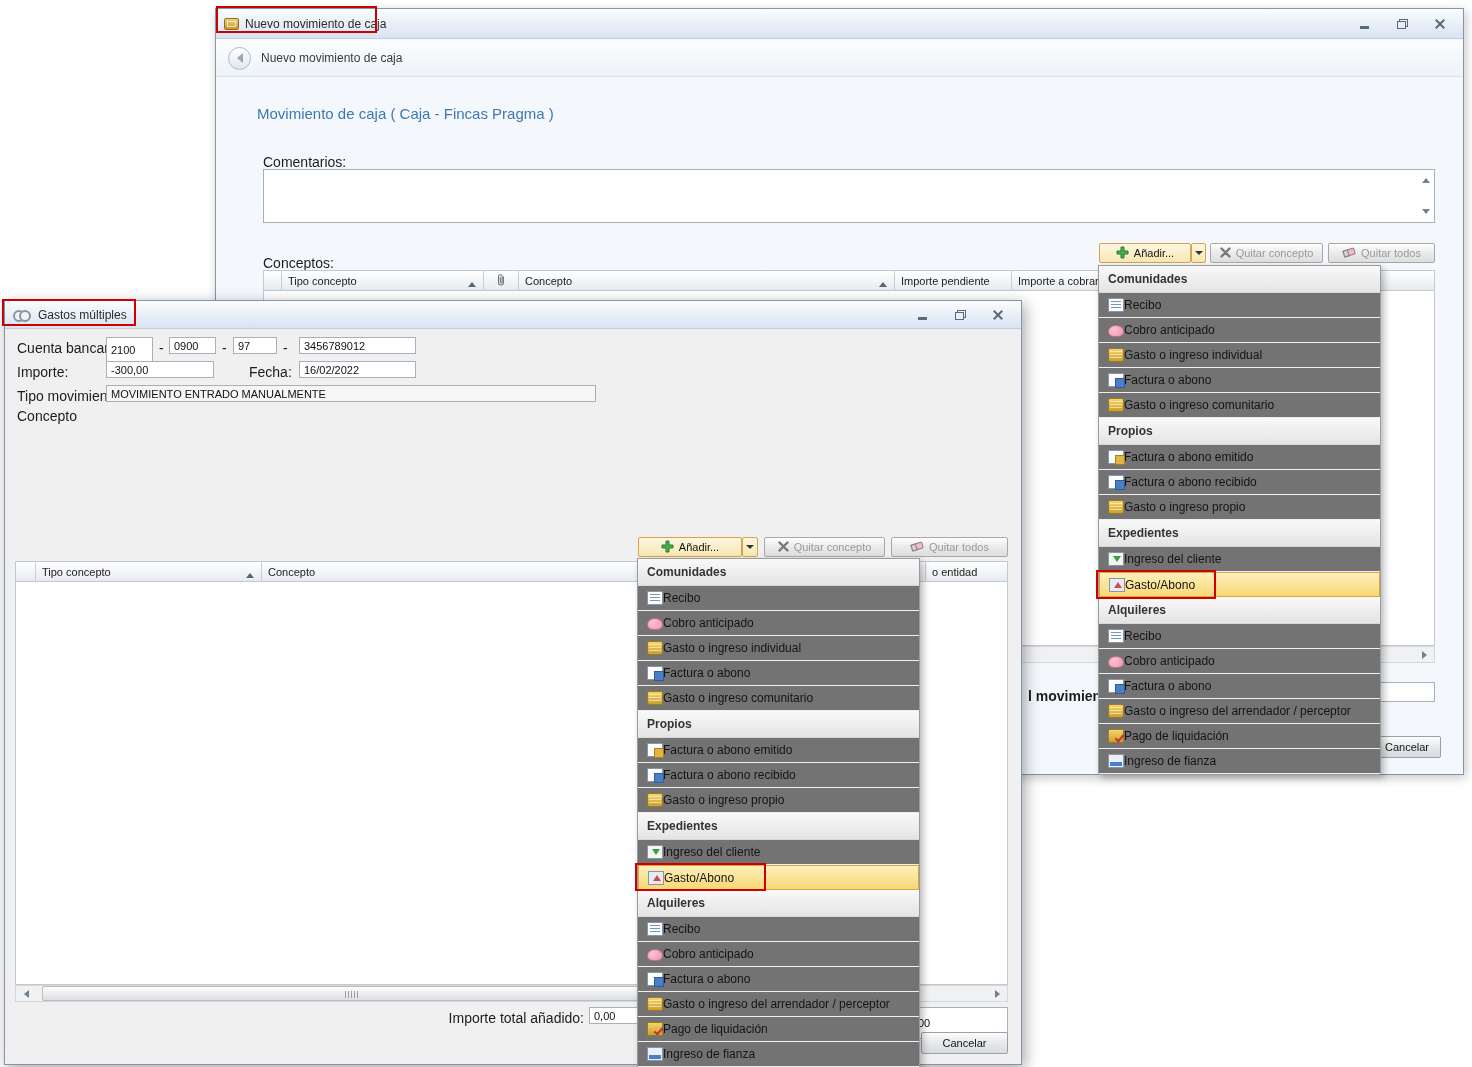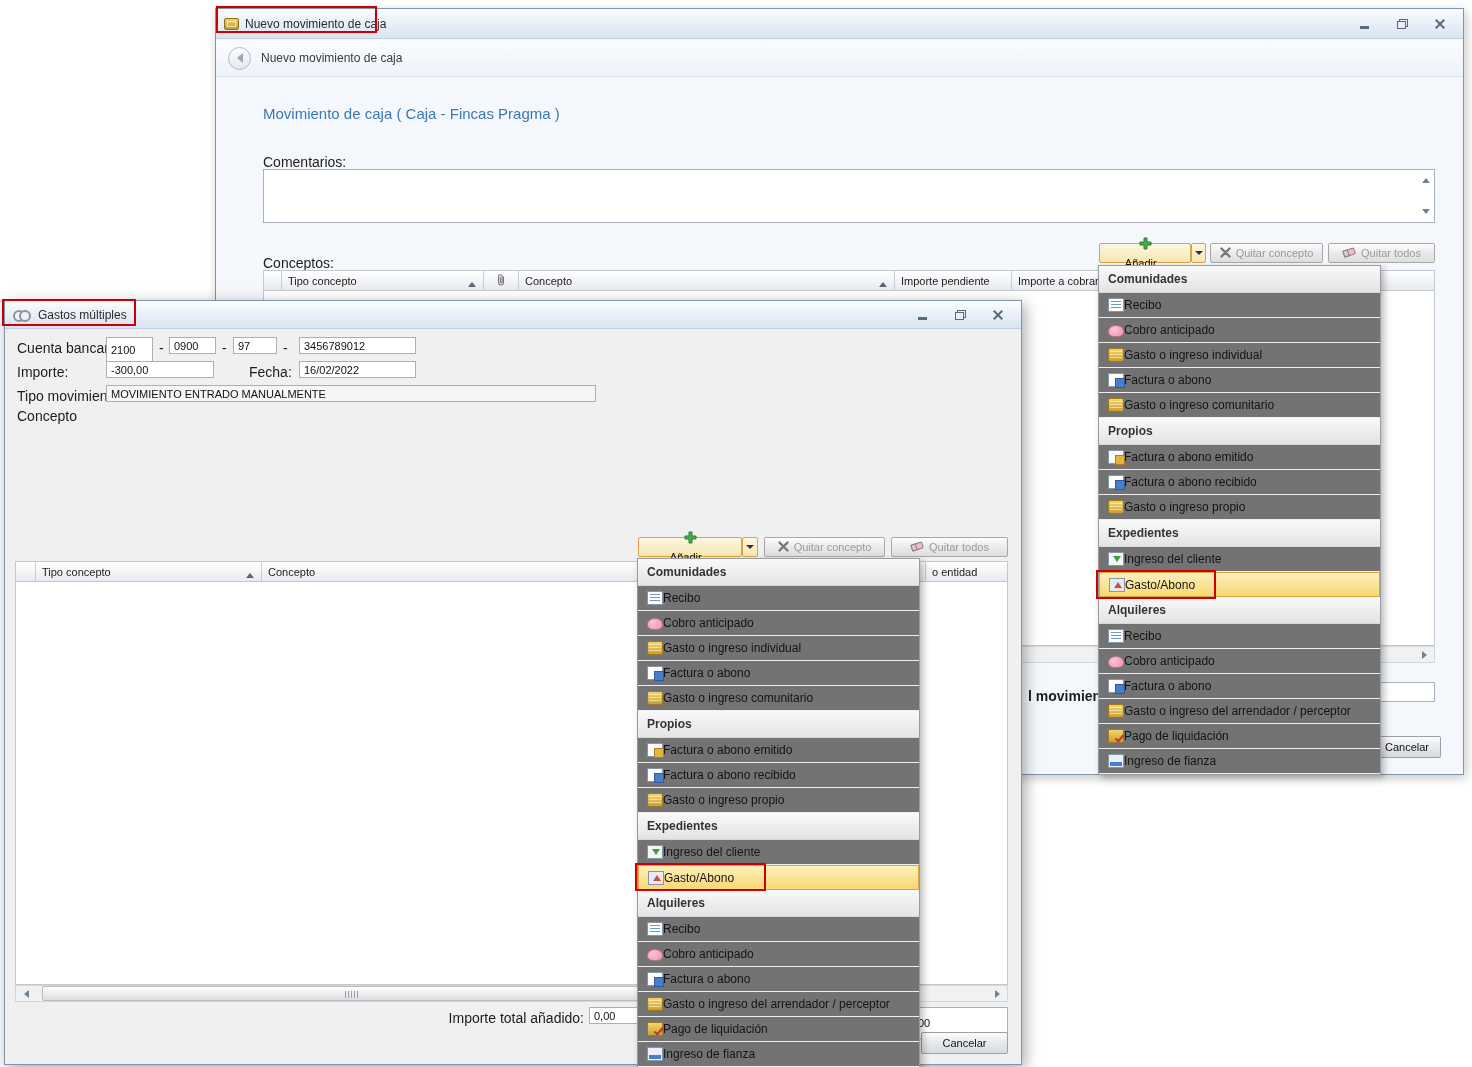--- a/index.html
+++ b/index.html
@@ -34,41 +34,41 @@
   .link-icon::before { left:0; } .link-icon::after { right:1px; }
 
   .bw-header { position:absolute; left:0; top:31px; right:0; height:37px;
                background:linear-gradient(#fbfcfe,#eef3f9); border-bottom:1px solid #d8e0e9;
                display:flex; align-items:center; padding:0 12px; }
   .back-circle { width:23px; height:23px; border-radius:50%; background:linear-gradient(#ffffff,#dfe7ef);
                  border:1px solid #aebbc9; display:flex; align-items:center; justify-content:center; }
   .tri-left-b { width:0; height:0; border:5px solid transparent; border-right:6px solid #9aa7b5; margin-left:-5px; }
   .bw-header-title { font-size:12px; color:#3a3a3a; margin-left:10px; }
 
-  .bw-heading { position:absolute; left:47px; top:96px; font-size:15px; color:#3c78b4; }
+  .bw-heading { position:absolute; left:41px; top:96px; font-size:15px; color:#3c78b4; }
 
   .lbl { position:absolute; font-size:14px; color:#1c1c1c; white-space:nowrap; }
   .lbl.bold { font-weight:bold; }
 
   .field { position:absolute; background:#fff; border:1px solid #a7b1bc; font-size:11px; color:#111;
            padding:0 4px; display:flex; align-items:center; white-space:nowrap; overflow:hidden; }
   .field.ro { background:#f6f6f6; }
 
   .textarea { position:absolute; background:#fff; border:1px solid #a7b1bc; }
   .textarea.gray { background:#f2f2f2; }
   .vscroll { position:absolute; top:1px; right:1px; bottom:1px; width:15px;
              display:flex; flex-direction:column; justify-content:space-between; align-items:center; padding:3px 0; }
   .tri-up   { width:0; height:0; border:4px solid transparent; border-bottom:5px solid #71808f; }
   .tri-down { width:0; height:0; border:4px solid transparent; border-top:5px solid #71808f; }
   .mono-text { position:absolute; left:5px; top:3px; font-family:"DejaVu Sans Mono", monospace; font-size:12px; color:#111; }
 
   .tb-btn { position:absolute; height:20px; border:1px solid #a8a8a8; border-radius:2px;
             background:linear-gradient(#fefefe,#eaeaea 50%,#dedede);
             display:flex; align-items:center; justify-content:center; gap:5px; font-size:11px; color:#141414; }
-  .tb-btn.active { border-color:#d9a449; background:linear-gradient(#fdf6e1,#f7e7b2);flex-direction:column; }
+  .tb-btn.active { border-color:#d9a449; background:linear-gradient(#fdf6e1,#f7e7b2); }
   .tb-btn.disabled { color:#9a9a9a; }
   .caret-down { width:0; height:0; border:4px solid transparent; border-top:4px solid #333; margin-top:4px; }
 
   .table-header { position:absolute; display:flex; height:21px; border:1px solid #c4c9cf;
                   background:linear-gradient(#ffffff,#e7ebef); }
   .th { border-right:1px solid #c9ced4; display:flex; align-items:center; padding:0 6px;
         font-size:11px; color:#222; position:relative; white-space:nowrap; overflow:hidden; }
   .th:last-child { border-right:none; }
   .sort-up { width:0; height:0; border:4px solid transparent; border-bottom:5px solid #5a6570;
              position:absolute; right:7px; top:7px; }

